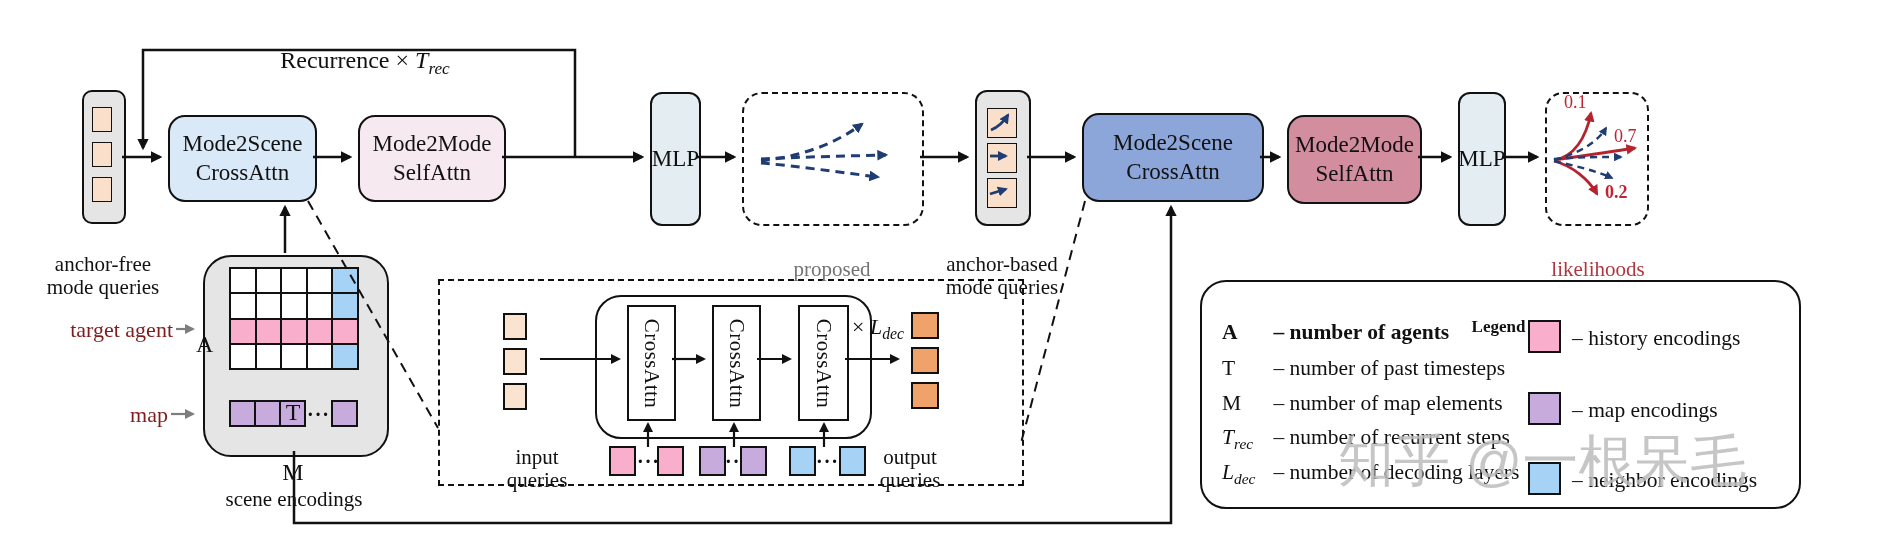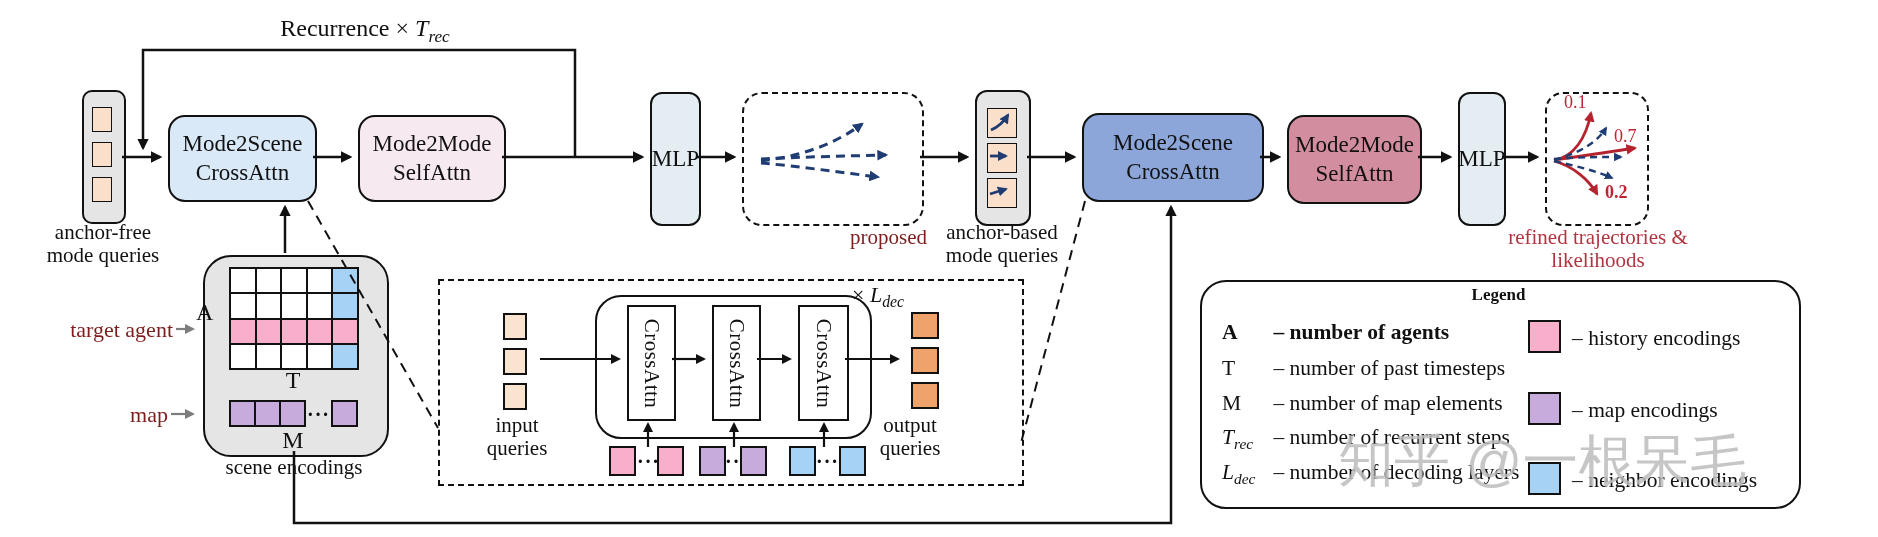--- a/index.html
+++ b/index.html
@@ -5,29 +5,29 @@
   html,body{margin:0;padding:0;background:#fff;}
   #stage{position:relative;width:1878px;height:537px;background:#ffffff;overflow:hidden;
          font-family:"Liberation Serif",serif;color:#111;}
   .abs{position:absolute;}
   .z2{z-index:2;}
   .overlay{position:absolute;left:0;top:0;z-index:5;pointer-events:none;}
   .node{position:absolute;z-index:2;display:flex;align-items:center;justify-content:center;
         text-align:center;border:2.5px solid #111;border-radius:17px;font-size:23px;line-height:1.22;}
   .stack{position:absolute;z-index:2;background:#e5e5e5;border:2px solid #111;border-radius:10px;}
   .sq{position:absolute;border:1.8px solid #111;box-sizing:border-box;}
-  .lbl{position:absolute;z-index:4;text-align:center;font-size:21px;line-height:1.08;}
+  .lbl{position:absolute;z-index:4;text-align:center;font-size:21px;line-height:1.08;margin-top:32px;}
   .dashedbox{position:absolute;z-index:2;border:2.5px dashed #111;background:transparent;}
   .grid{position:absolute;z-index:3;display:grid;grid-template-columns:repeat(5,1fr);border:1.5px solid #111;}
   .cell{border:1px solid #111;background:#fff;}
   .cell.pk{background:#F9AFCC;} .cell.bl{background:#A6D2F5;}
   .token{position:absolute;z-index:3;border:2px solid #111;box-sizing:border-box;}
   .dots{position:absolute;z-index:3;font-size:20px;letter-spacing:1px;font-weight:bold;}
   .graylbl{position:absolute;z-index:3;color:#7f1d1d;font-size:22px;}
-  .caption-blue{color:#7f1d1d;text-align:right;}
+  .caption-blue{color:#737373;}
   .caption-red{color:#B03540;}
   .prob{position:absolute;z-index:6;color:#BE2433;font-size:18px;}
   .vtext{transform:rotate(90deg);white-space:nowrap;font-size:21px;letter-spacing:.5px;}
   .cablock{position:absolute;z-index:3;background:#fff;border:2.2px solid #111;
            display:flex;align-items:center;justify-content:center;}
   .legend-row{position:absolute;z-index:3;font-size:21.5px;white-space:nowrap;}
   .legend-row .term{display:inline-block;width:46px;}
   .legend-row.ital .term{font-style:italic;}
   sub{font-size:.72em;}
   .ivar{font-style:italic;}
@@ -169,21 +169,20 @@
   </div>
   <div class="node" style="left:1458px;top:92px;width:44px;height:130px;border-radius:12px;background:#E3EDF2;">
     <span>MLP</span>
   </div>
 
   <div class="dashedbox" style="left:1545px;top:92px;width:100px;height:130px;border-radius:18px;"></div>
   <div class="prob" style="left:1564px;top:92px;">0.1</div>
   <div class="prob" style="left:1614px;top:126px;">0.7</div>
   <div class="prob" style="left:1605px;top:182px;font-weight:bold;">0.2</div>
   <div class="lbl caption-red" style="left:1498px;top:226px;width:200px;">
-    <div>refined trajectories &amp;</div>
     <div>likelihoods</div>
   </div>
 
   <div class="abs z2" style="left:203px;top:255px;width:182px;height:198px;background:#E5E5E5;border:2px solid #111;border-radius:28px;"></div>
   <div class="grid" style="left:229px;top:267px;width:128px;height:101px;">
     <div class="cell"></div>
       <div class="cell"></div>
       <div class="cell"></div>
       <div class="cell"></div>
       <div class="cell bl"></div>
@@ -226,21 +225,21 @@
   <div class="cablock" style="left:798px;top:305px;width:47px;height:112px;">
     <span class="vtext">CrossAttn</span>
   </div>
   <div class="lbl" style="left:852px;top:283px;width:90px;font-size:22px;text-align:left;z-index:4;">
     <span>×</span>
     <span class="ivar">L</span><sub class="ivar">dec</sub>
   </div>
   <div class="token" style="left:503px;top:313px;width:24px;height:27px;background:#FAE3CF;"></div>
   <div class="token" style="left:503px;top:348px;width:24px;height:27px;background:#FAE3CF;"></div>
   <div class="token" style="left:503px;top:383px;width:24px;height:27px;background:#FAE3CF;"></div>
-  <div class="lbl" style="left:462px;top:414px;width:110px;">
+  <div class="lbl" style="left:482px;top:414px;width:110px;">
     <div>input</div>
     <div>queries</div>
   </div>
   <div class="token" style="left:911px;top:312px;width:28px;height:27px;background:#EFA36B;"></div>
   <div class="token" style="left:911px;top:347px;width:28px;height:27px;background:#EFA36B;"></div>
   <div class="token" style="left:911px;top:382px;width:28px;height:27px;background:#EFA36B;"></div>
   <div class="lbl" style="left:855px;top:414px;width:110px;">
     <div>output</div>
     <div>queries</div>
   </div>

